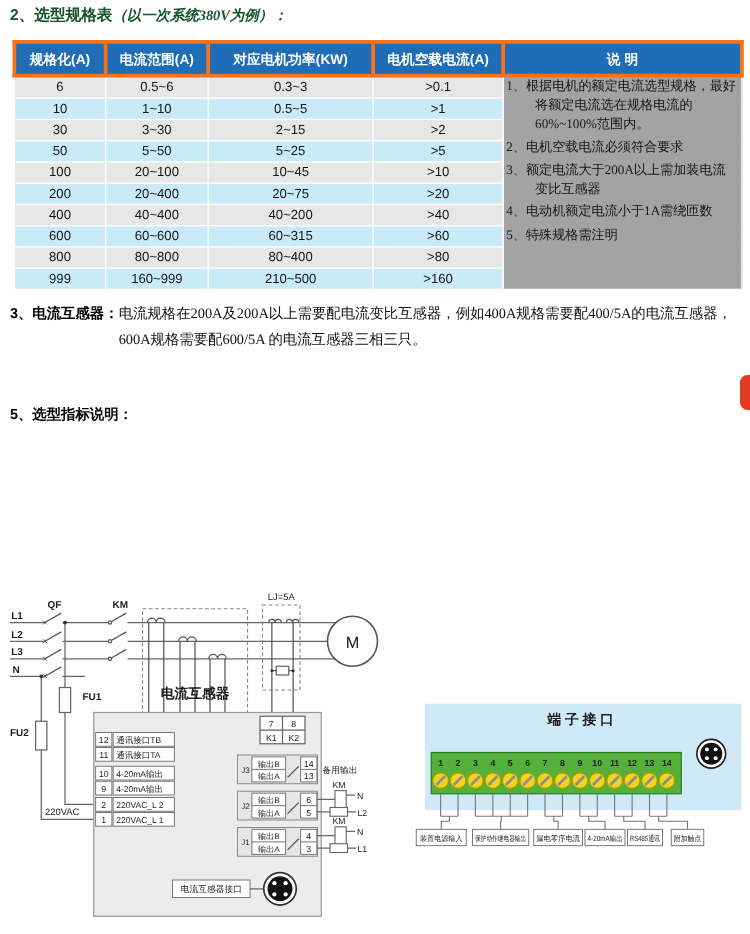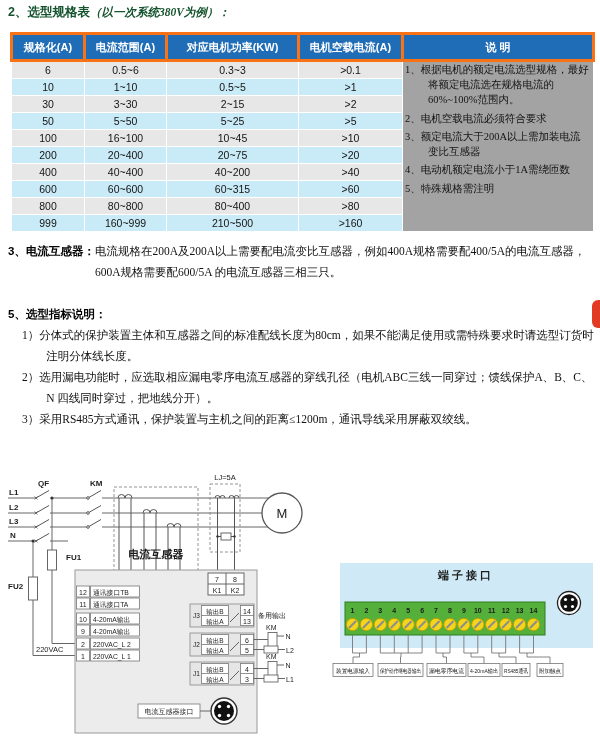--- a/index.html
+++ b/index.html
@@ -17,21 +17,21 @@
   td.notes-cell{background:#a3a3a3;text-align:left;vertical-align:top;
                 font-family:"Liberation Serif",serif;font-size:10.5px;line-height:1.45;
                 padding:12px 4px 0 8px;}
   .note{margin:0 0 3px 0;padding-left:2.2em;text-indent:-2.2em;}
   .sec{position:absolute;left:8px;width:586px;font-size:11.5px;line-height:21px;
        font-family:"Liberation Serif",serif;display:flex;}
   .sec .lbl{font-family:"Liberation Sans",sans-serif;font-weight:bold;white-space:nowrap;color:#000;}
   .sec .body{flex:1;}
   .sec3{top:241px;}
   .sec4{top:285px;}
-  .sec5{position:absolute;left:8px;top:304px;width:586px;font-size:11.5px;line-height:21px;}
+  .sec5{position:absolute;left:8px;top:322px;width:586px;font-size:11.5px;line-height:21px;}
   .sec5 .hdr{font-family:"Liberation Sans",sans-serif;font-weight:bold;color:#000;}
   .sec5 .items{margin-left:14px;font-family:"Liberation Serif",serif;}
   .sec5 .item{padding-left:2.1em;text-indent:-2.1em;}
   .red-tab{position:absolute;left:592px;top:300px;width:8px;height:28px;background:#e23b24;
            border-radius:6px 0 0 6px;}
   svg.diagram{position:absolute;left:0;top:467px;}
   svg text{fill:#1c1c1c;font-family:"Liberation Sans",sans-serif;}
 </style>
 </head>
 <body>
@@ -86,21 +86,21 @@
         <td class="c">&gt;2</td>
       </tr>
       <tr>
         <td class="c">50</td>
         <td class="c">5~50</td>
         <td class="c">5~25</td>
         <td class="c">&gt;5</td>
       </tr>
       <tr>
         <td class="c">100</td>
-        <td class="c">16~100</td>
+        <td class="c">20~100</td>
         <td class="c">10~45</td>
         <td class="c">&gt;10</td>
       </tr>
       <tr>
         <td class="c">200</td>
         <td class="c">20~400</td>
         <td class="c">20~75</td>
         <td class="c">&gt;20</td>
       </tr>
       <tr>
@@ -131,25 +131,20 @@
   </table>
 
   <div class="sec sec3">
     <span class="lbl">3、电流互感器：</span>
     <span class="body">电流规格在200A及200A以上需要配电流变比互感器，例如400A规格需要配400/5A的电流互感器，600A规格需要配600/5A 的电流互感器三相三只。</span>
   </div>
 
 
   <div class="sec5">
     <div class="hdr">5、选型指标说明：</div>
-    <div class="items">
-      <div class="item">1）分体式的保护装置主体和互感器之间的标准配线长度为80cm，如果不能满足使用或需特殊要求时请选型订货时注明分体线长度。</div>
-      <div class="item">2）选用漏电功能时，应选取相应漏电零序电流互感器的穿线孔径（电机ABC三线一同穿过；馈线保护A、B、C、N 四线同时穿过，把地线分开）。</div>
-      <div class="item">3）采用RS485方式通讯，保护装置与主机之间的距离≤1200m，通讯导线采用屏蔽双绞线。</div>
-    </div>
   </div>
 
   <div class="red-tab"></div>
 
   <svg class="diagram" width="600" height="280" viewBox="0 0 600 280">
 
     <g stroke="#666" stroke-width="1" fill="none">
 
       <path d="M8,31 H36 M50,31 H88 M102,31 H269"></path>
 

